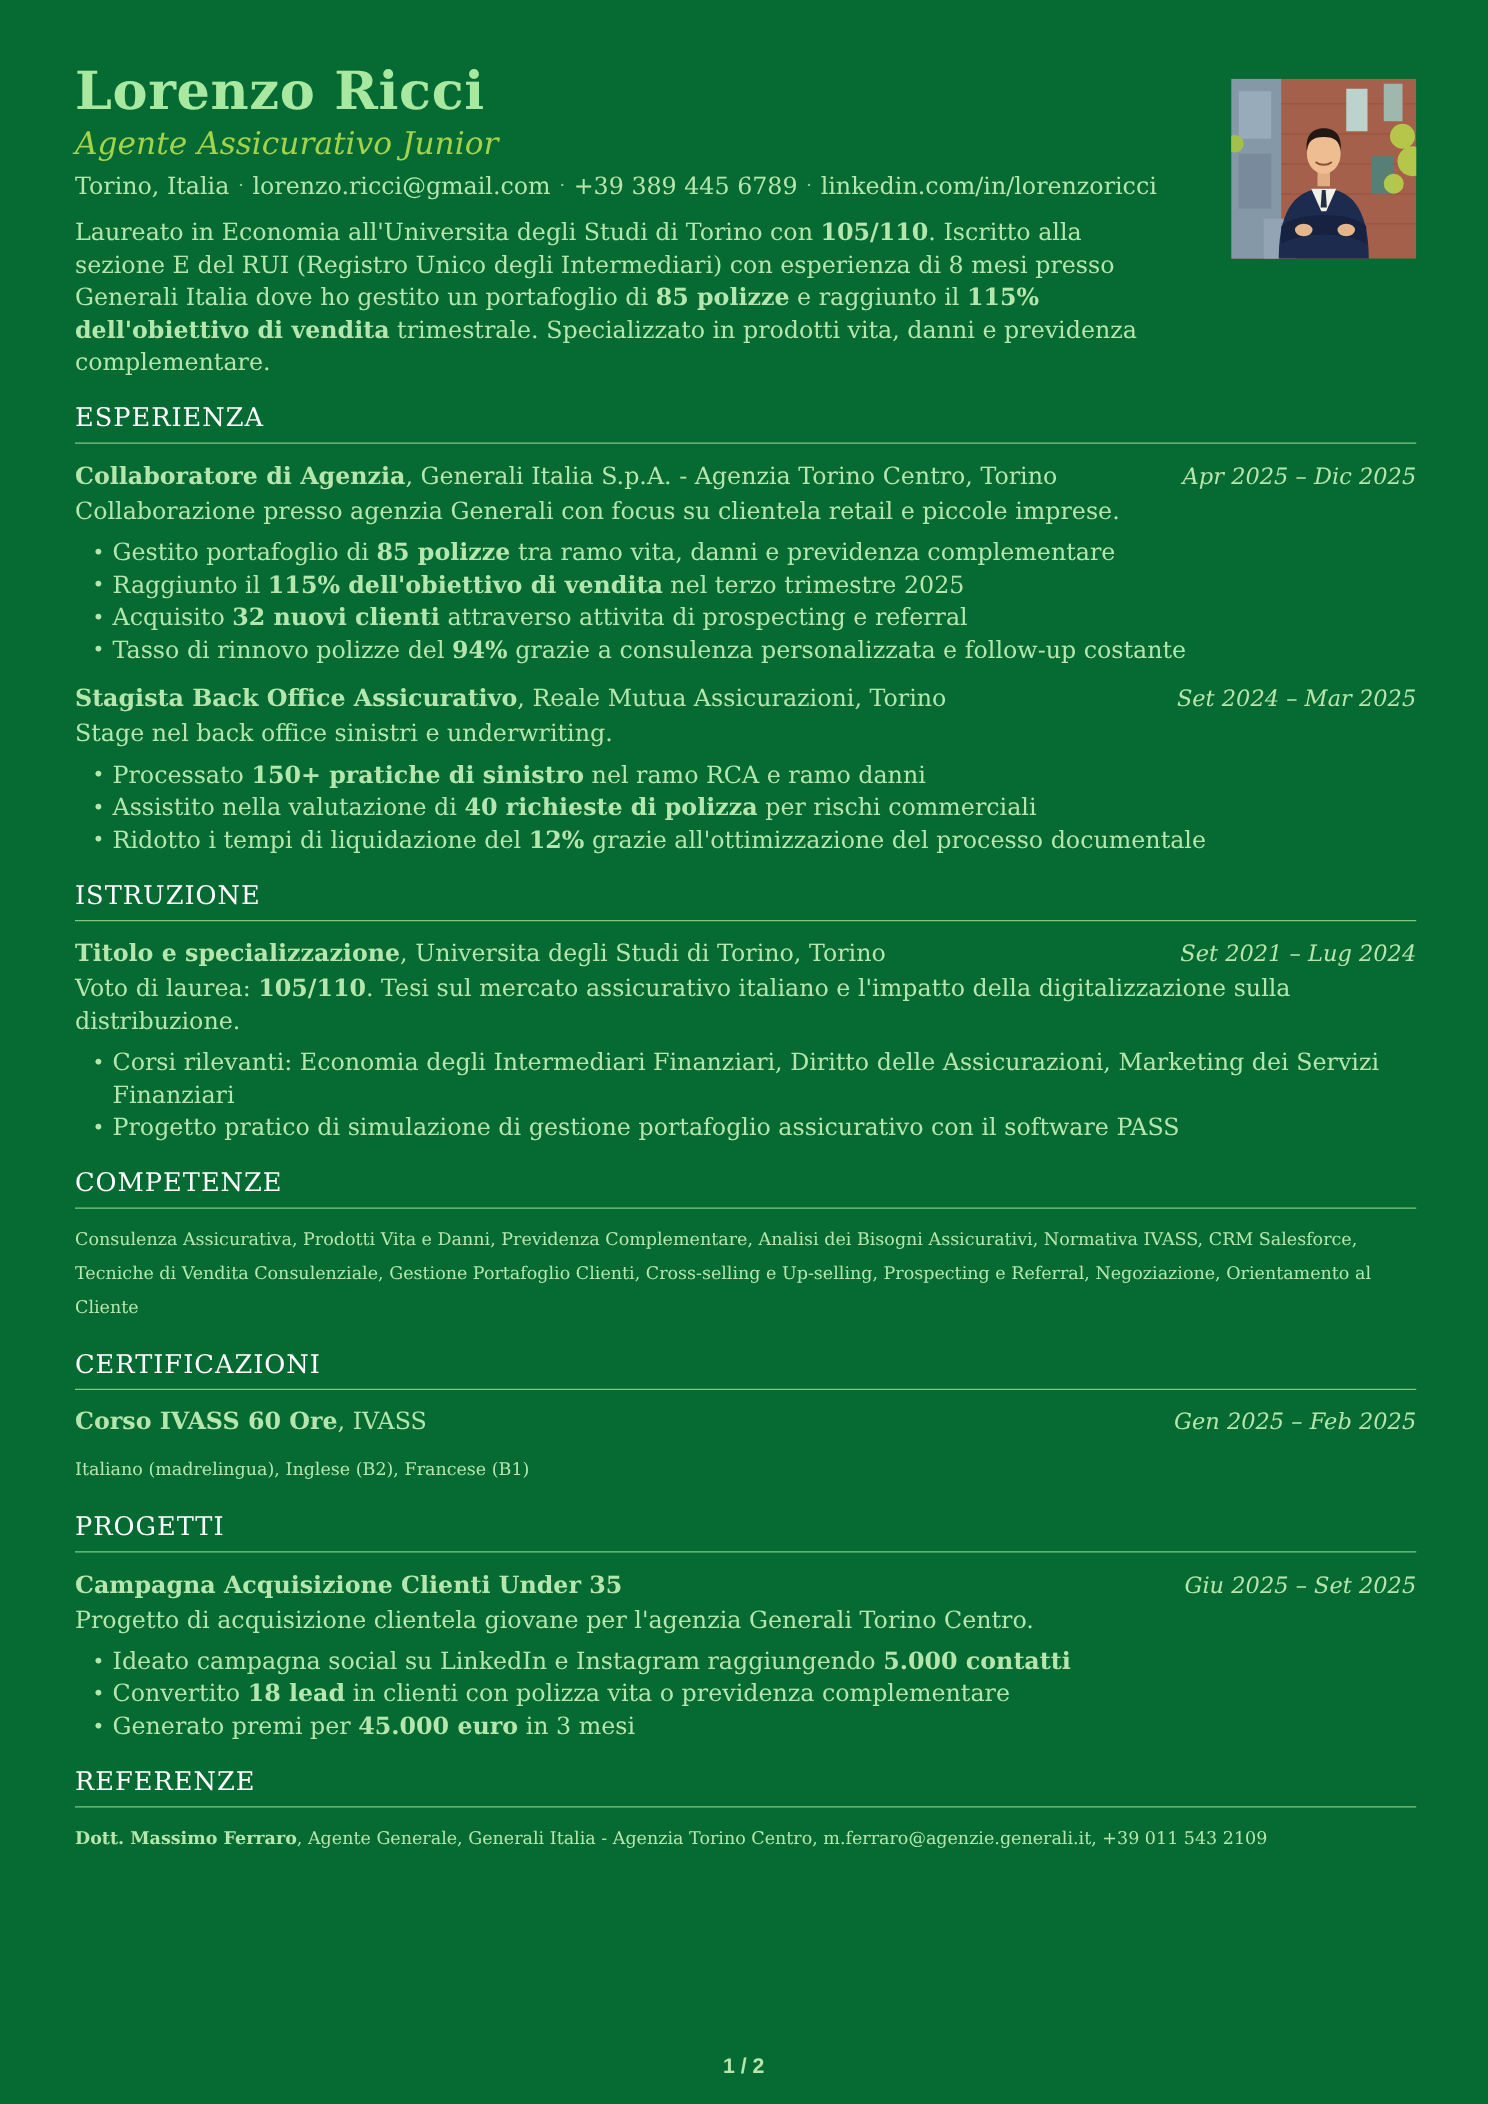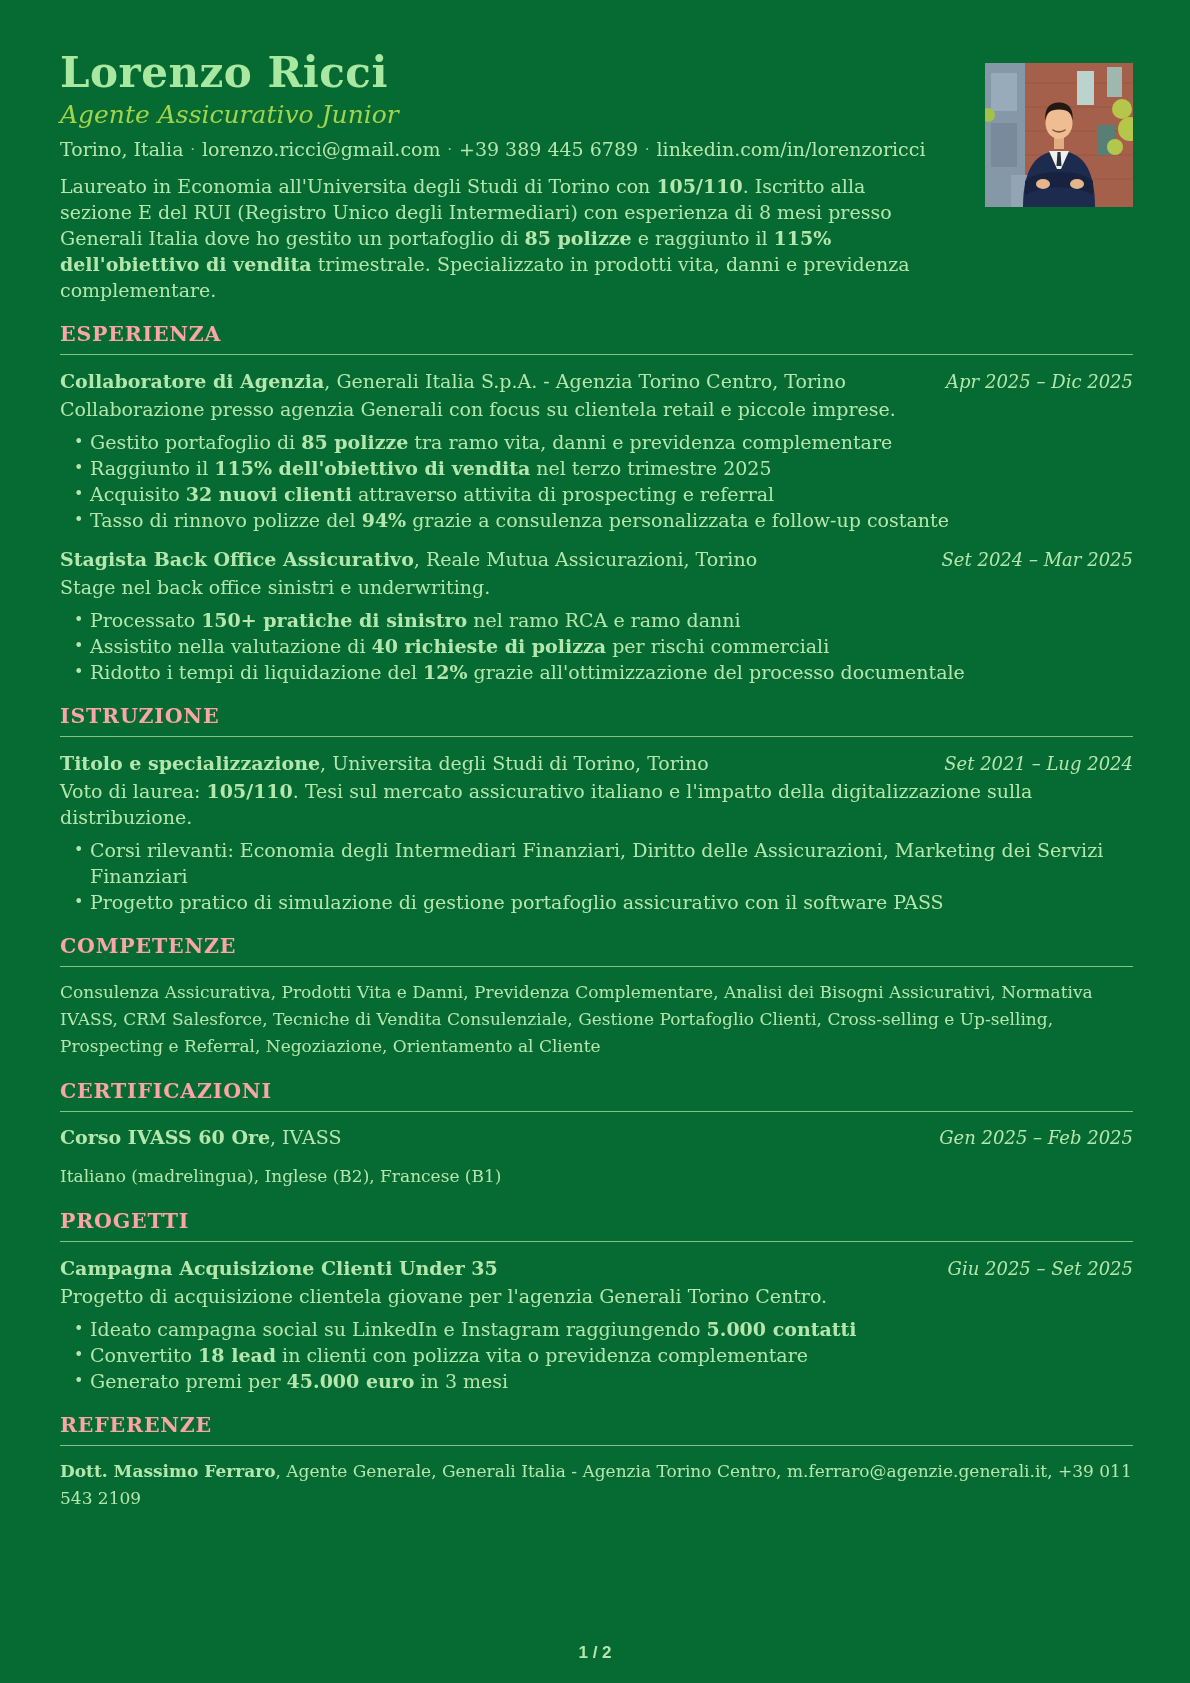--- a/index.html
+++ b/index.html
@@ -17,32 +17,32 @@
   
   .name{font-size:42px;line-height:1.08;margin:0;font-weight:700;color:#A9E8A1;letter-spacing:.5px;}
   .subtitle{font-style:italic;font-size:25px;color:#A3D34C;margin-top:5px;}
   .contact{font-size:19px;margin-top:9px;color:#B5E6AD;}
   .sep{padding:0 7px;font-size:14px;opacity:.85;vertical-align:2px;}
   .summary{font-size:19px;line-height:26px;margin:13px 0 0;max-width:852px;}
   strong{font-weight:700;}
   .photo{position:absolute;top:63px;right:57px;width:148px;height:144px;display:block;}
   
   h2.section-title{
-    font-size:20.5px;font-weight:700;color:#fca5a5;letter-spacing:.8px;
+    font-size:20.5px;font-weight:400;color:#ffffff;letter-spacing:.8px;
     margin:19px 0 0;padding-bottom:8px;border-bottom:1px solid #7FC77F;
   }
   .entry{margin-top:13px;}
   .entry-head{display:flex;justify-content:space-between;align-items:baseline;gap:10px;}
   .entry-title{margin:0;font-size:19px;line-height:26px;}
   .entry-date{font-style:italic;font-size:18px;white-space:nowrap;color:#B5E6AD;}
   .entry-desc{margin:2px 0 0;font-size:19px;line-height:26px;}
   ul.bullets{margin:7px 0 0;padding:0 0 0 14px;list-style:none;}
   ul.bullets li{font-size:19px;line-height:26px;position:relative;padding-left:16px;}
   ul.bullets li::before{content:"\2022";position:absolute;left:0;top:0;font-size:16px;}
-  .para{margin:12px 0 0;font-size:17px;line-height:27px;}
+  .para{margin:12px 0 0;font-size:14px;line-height:27px;}
   .cert-row{display:flex;justify-content:space-between;align-items:baseline;gap:24px;margin-top:12px;font-size:19px;line-height:26px;}
   
   .footer{
     position:absolute;left:0;bottom:20px;width:100%;
     text-align:center;font-size:17px;font-weight:700;color:#B5E6AD;
     font-family:Liberation Sans, sans-serif;
   }
 </style>
 </head>
 <body>

